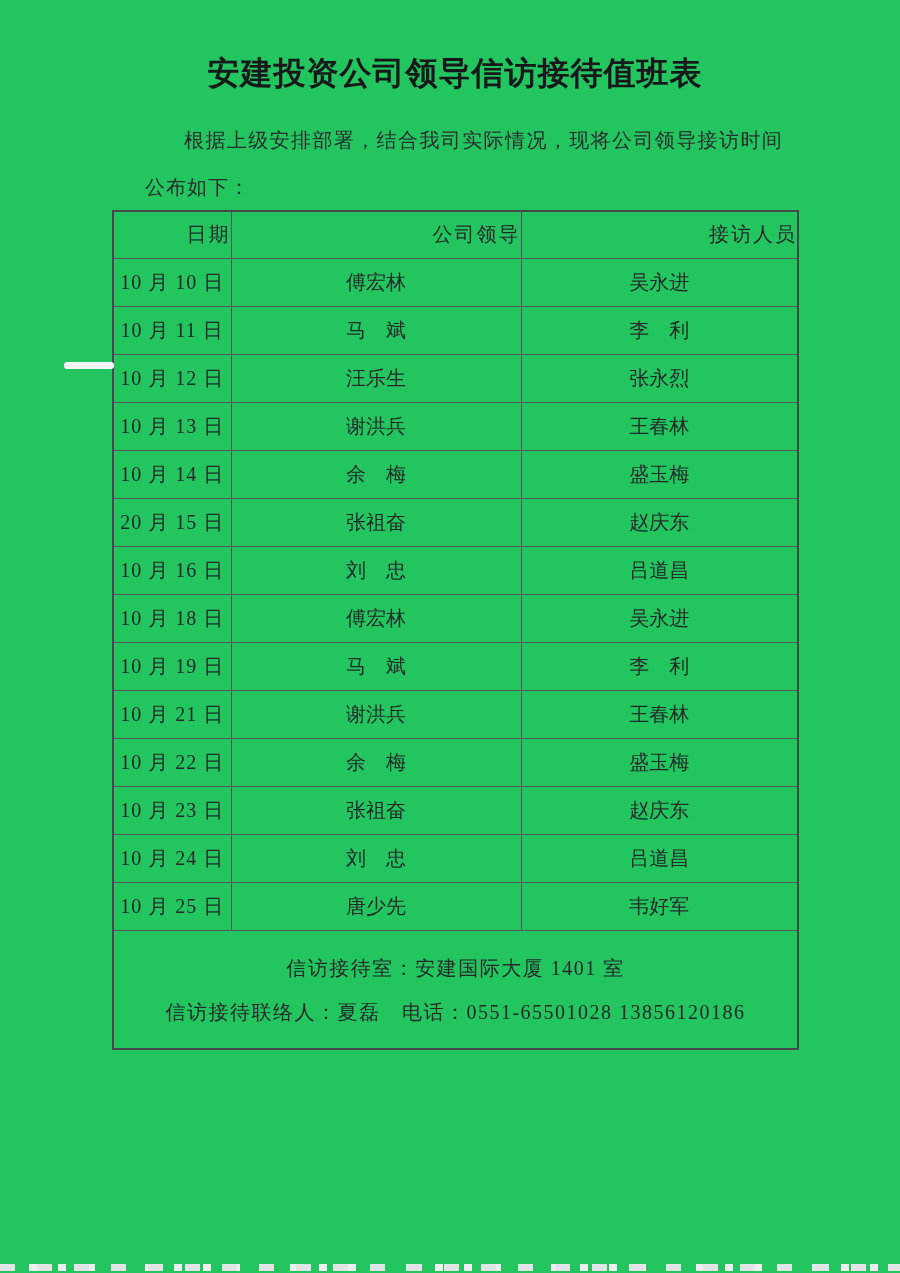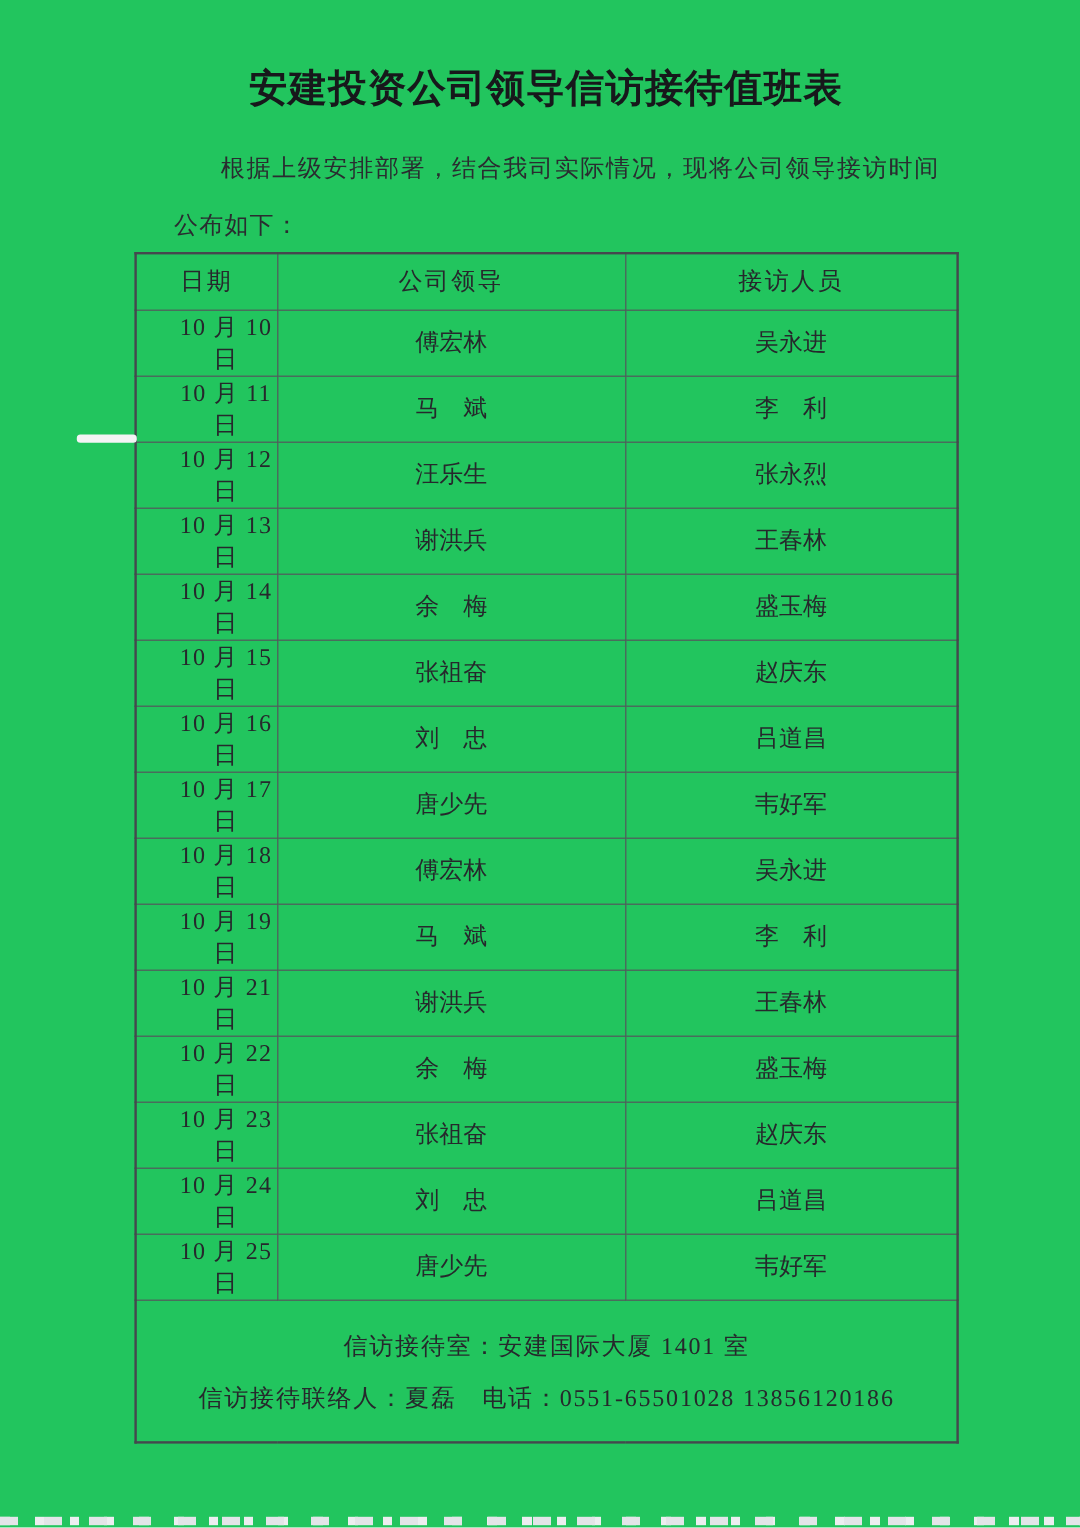--- a/index.html
+++ b/index.html
@@ -62,22 +62,22 @@
     vertical-align: middle;
     font-weight: normal;
     padding: 0;
     overflow: hidden;
   }
   .roster thead tr { height: 47px; }
   .roster tbody tr { height: 48px; }
   .roster col.c1 { width: 118px; }
   .roster col.c2 { width: 290px; }
   .roster col.c3 { width: 277px; }
-  .roster td.c-date { letter-spacing: 1px; padding-left: 32px; }
-  .roster th { letter-spacing: 2px; }
+  .roster td.c-date { letter-spacing: 1px; }
+  .roster th { letter-spacing: 2px; text-align: right; }
   .roster tfoot td { height: 119px; padding: 12px 0 10px 0; }
   .foot-line { letter-spacing: 1.5px; }
   .foot-line + .foot-line { margin-top: 17px; }
   
   .scan-streak {
     position: absolute;
     left: 64px;
     top: 362px;
     width: 50px;
     height: 7px;
@@ -139,33 +139,28 @@
     <td class="c-date">10 月 13 日</td>
     <td class="c-leader">谢洪兵</td>
     <td class="c-recept">王春林</td>
   </tr>
         <tr>
     <td class="c-date">10 月 14 日</td>
     <td class="c-leader">余　梅</td>
     <td class="c-recept">盛玉梅</td>
   </tr>
         <tr>
-    <td class="c-date">10 月 15 日</td>
+    <td class="c-date">20 月 15 日</td>
     <td class="c-leader">张祖奋</td>
     <td class="c-recept">赵庆东</td>
   </tr>
         <tr>
     <td class="c-date">10 月 16 日</td>
     <td class="c-leader">刘　忠</td>
     <td class="c-recept">吕道昌</td>
-  </tr>
-        <tr>
-    <td class="c-date">10 月 17 日</td>
-    <td class="c-leader">唐少先</td>
-    <td class="c-recept">韦好军</td>
   </tr>
         <tr>
     <td class="c-date">10 月 18 日</td>
     <td class="c-leader">傅宏林</td>
     <td class="c-recept">吴永进</td>
   </tr>
         <tr>
     <td class="c-date">10 月 19 日</td>
     <td class="c-leader">马　斌</td>
     <td class="c-recept">李　利</td>

